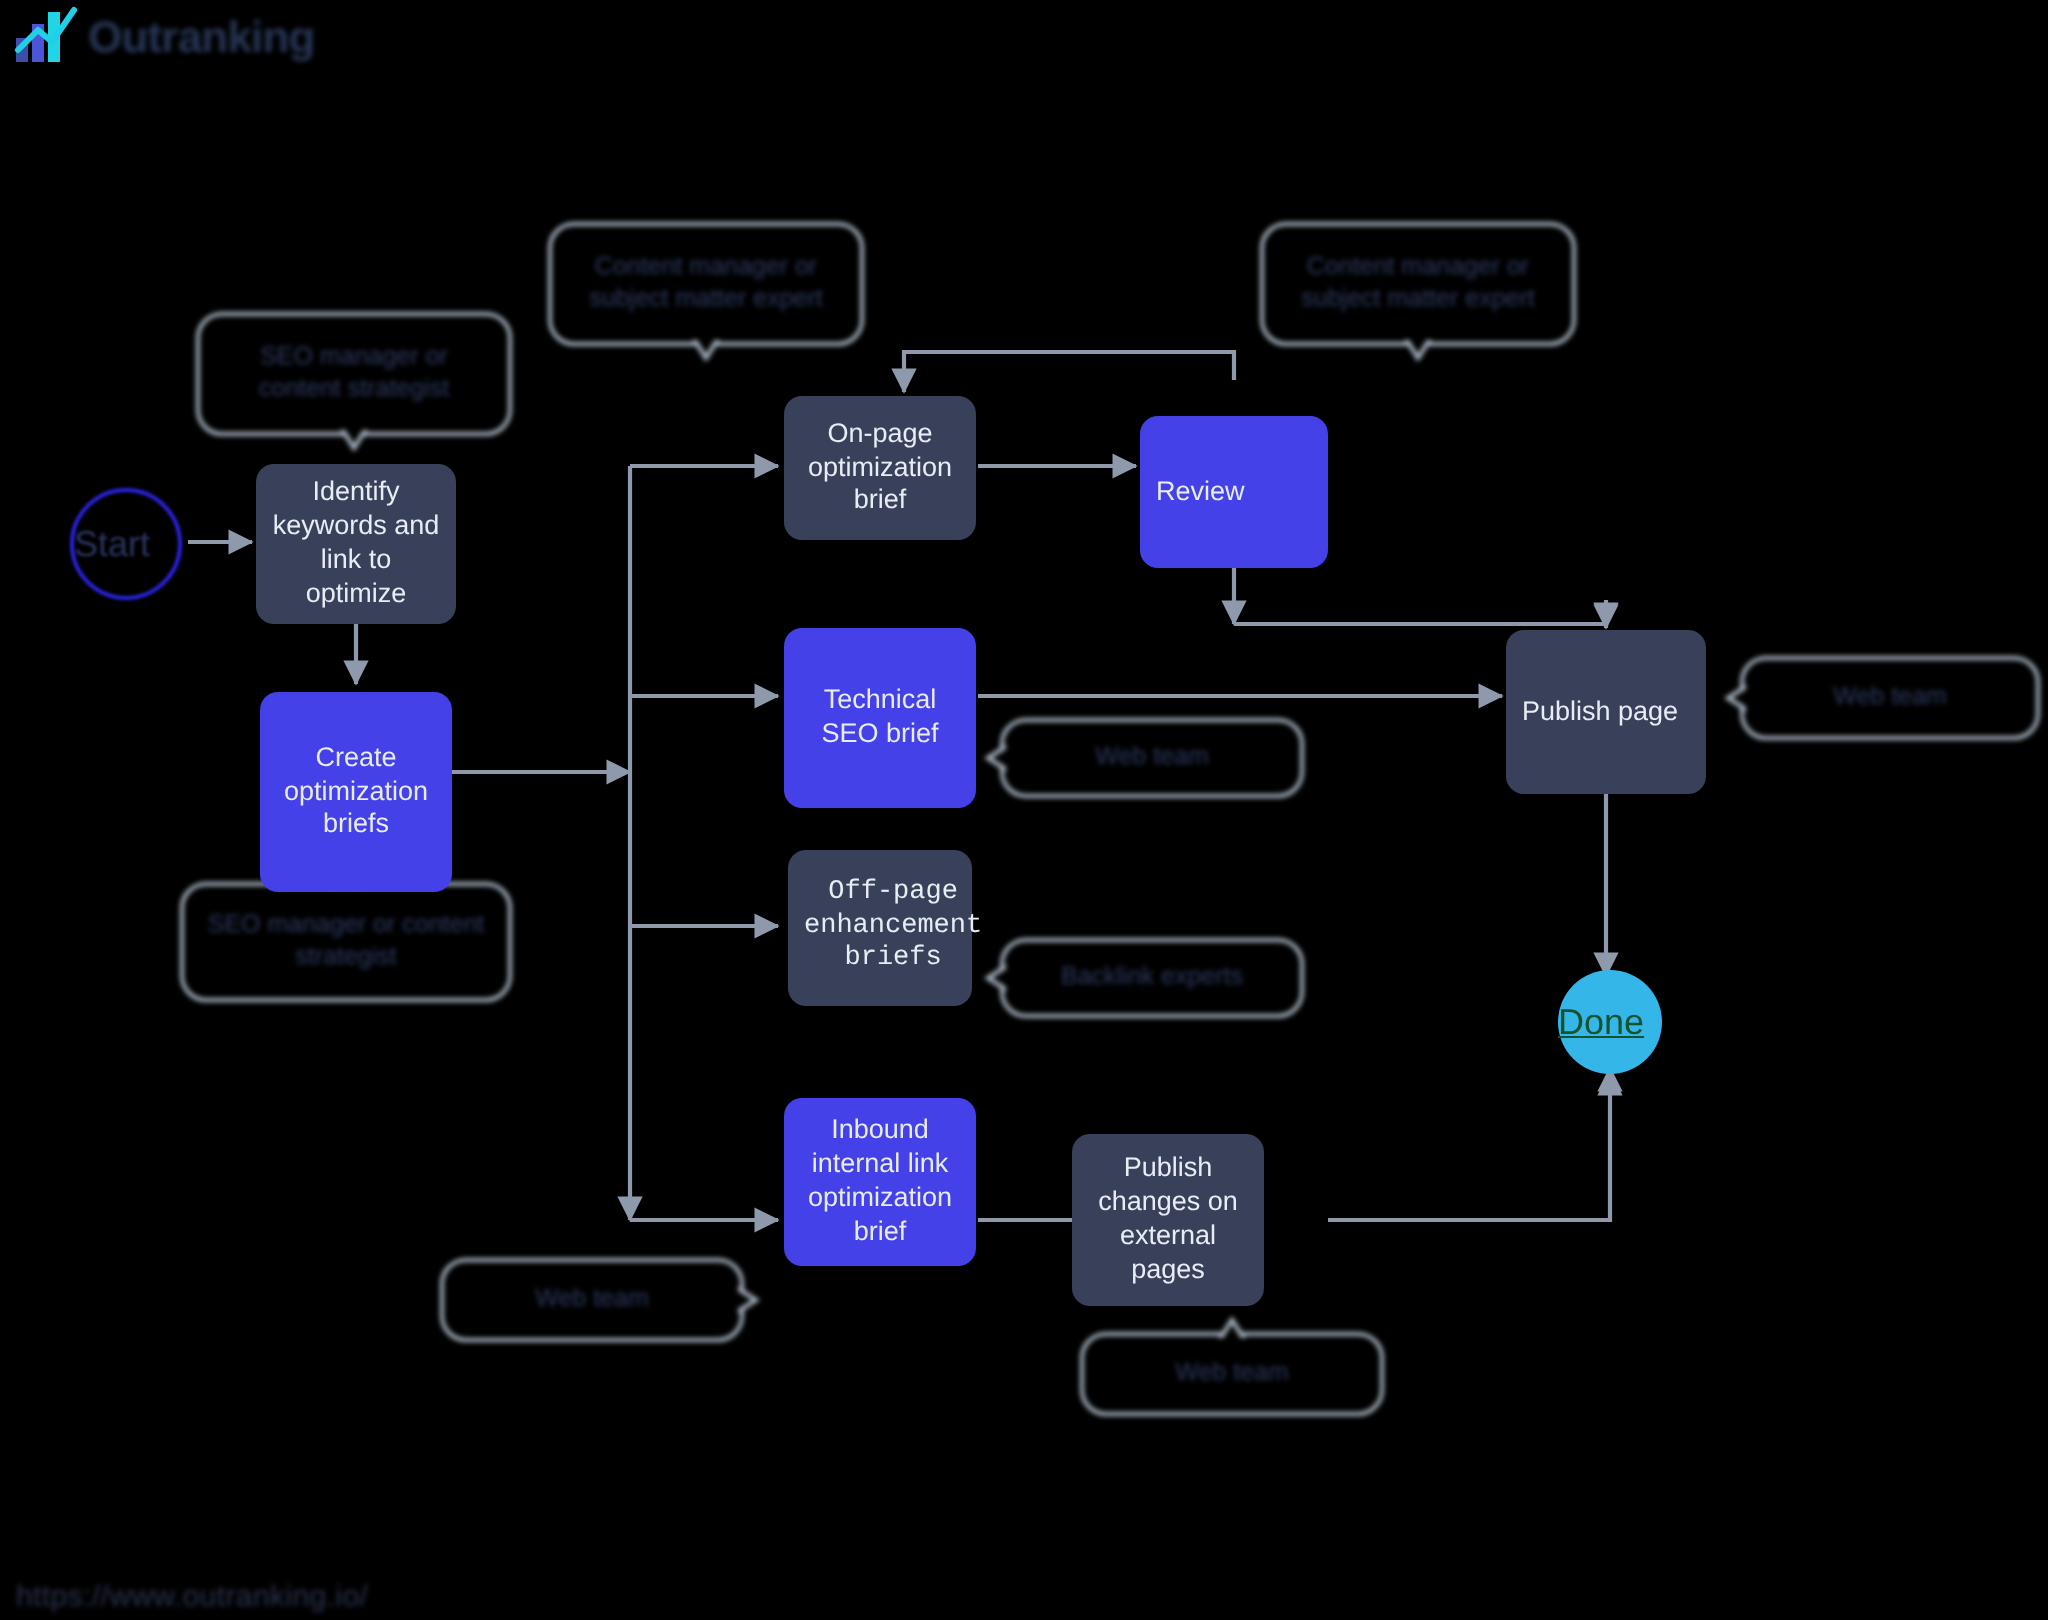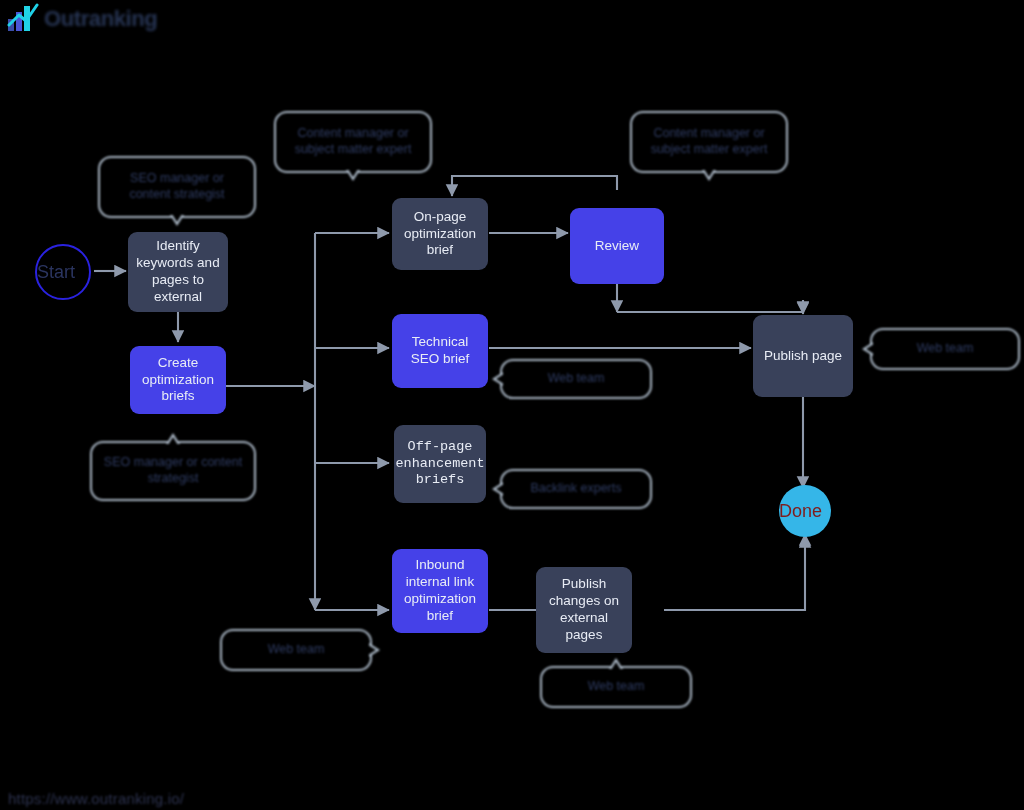--- a/index.html
+++ b/index.html
@@ -41,21 +41,21 @@
     filter: blur(1.3px);
     letter-spacing: .2px;
   }
 
   
   #edges { position: absolute; left: 0; top: 0; width: 1024px; height: 810px; }
 
   
   .node {
     position: absolute;
-    display: flex; align-items: center; justify-content: center;
+    display: flex; align-items: center; justify-content: flex-start;
     text-align: center;
     border-radius: 9px;
     color: #e8ecf5;
     font-size: 13.5px;
     line-height: 1.25;
     padding: 22px 8px;
     z-index: 3;
   }
   .node.dark { background: #39415a; }
   .node.blue { background: #4541e8; }
@@ -68,21 +68,22 @@
     z-index: 3;
   }
   .terminal.start {
     background: transparent;
     border: 2.5px solid #2a22e0;
     color: #2b3560;
     filter: blur(0.7px);
   }
   .terminal.done {
     background: #35b6e8;
-    color: #7f1d1d;
+    color: #14532d;
+    text-decoration: underline;
   }
 
   
   .bubble {
     position: absolute;
     border: 2px solid #a9b6c4;
     border-radius: 13px;
     background: transparent;
     color: #2f3c63;
     display: flex; align-items: center; justify-content: center;
@@ -218,36 +219,36 @@
   </svg>
 
   <div class="terminal start" style="left:35px; top:244px; width:56px; height:56px;">
     <span>Start</span>
   </div>
   <div class="terminal done" style="left:779px; top:485px; width:52px; height:52px;">
     <span>Done</span>
   </div>
 
   <div class="node dark" style="left:128px; top:232px; width:100px; height:80px;">
-    <span>Identify keywords and pages to external</span>
-  </div>
-
-  <div class="node blue" style="left:130px; top:346px; width:96px; height:68px;">
+    <span>Identify keywords and link to optimize</span>
+  </div>
+
+  <div class="node blue" style="left:130px; top:346px; width:96px; height:100px;">
     <span>Create optimization briefs</span>
   </div>
 
   <div class="node dark" style="left:392px; top:198px; width:96px; height:72px;">
     <span>On-page optimization brief</span>
   </div>
 
   <div class="node blue" style="left:570px; top:208px; width:94px; height:76px;">
     <span>Review</span>
   </div>
 
-  <div class="node blue" style="left:392px; top:314px; width:96px; height:74px;">
+  <div class="node blue" style="left:392px; top:314px; width:96px; height:90px;">
     <span>Technical SEO brief</span>
   </div>
 
   <div class="node dark" style="left:394px; top:425px; width:92px; height:78px;font-family:Liberation Mono, monospace;">
     <span>Off-page enhancement briefs</span>
   </div>
 
   <div class="node blue" style="left:392px; top:549px; width:96px; height:84px;">
     <span>Inbound internal link optimization brief</span>
   </div>

